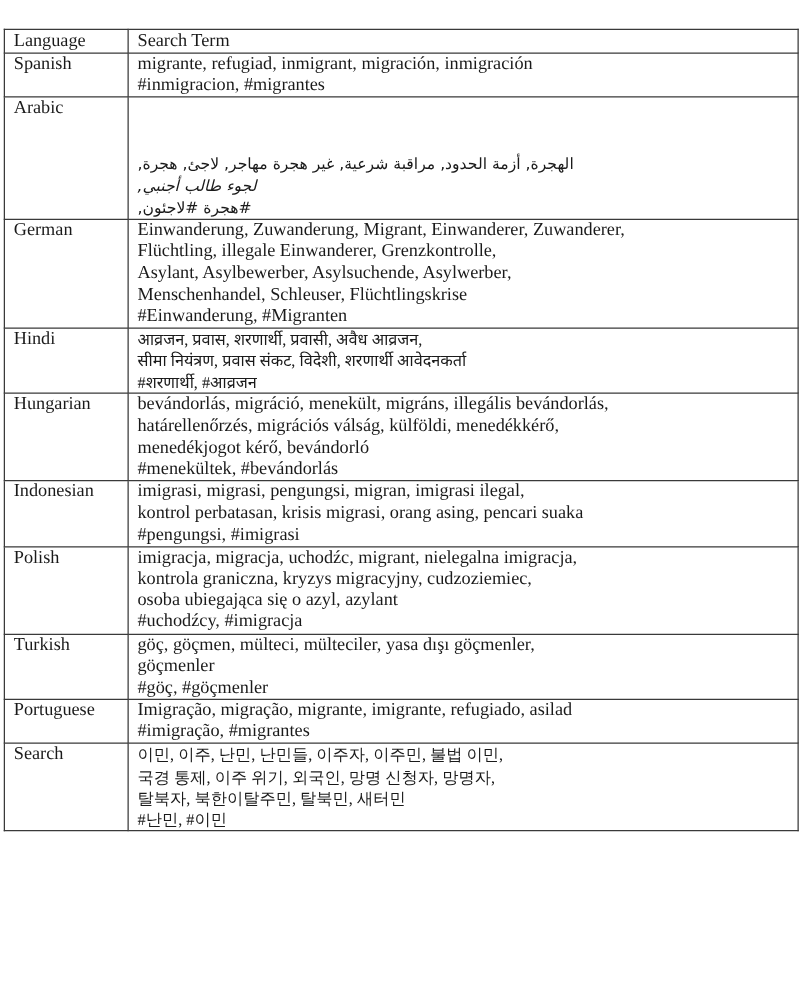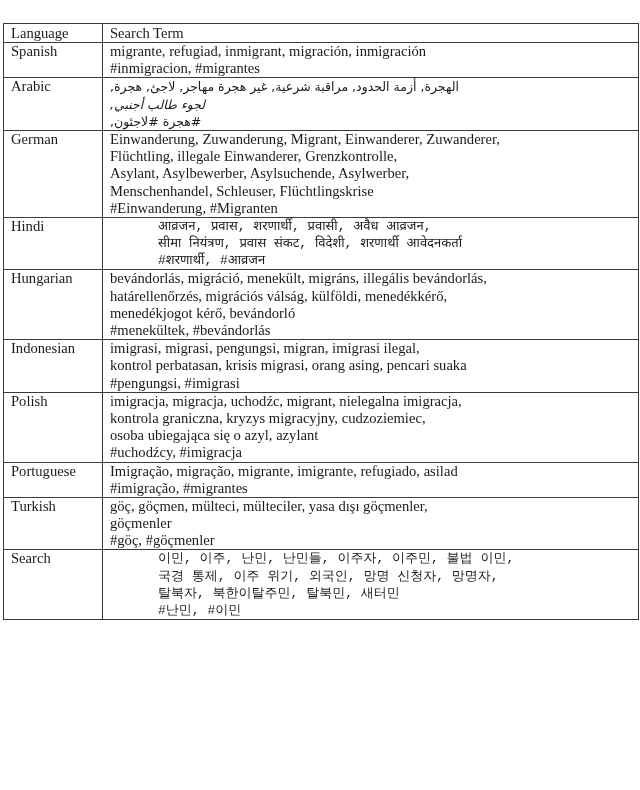--- a/index.html
+++ b/index.html
@@ -70,25 +70,25 @@
       direction: rtl;
       text-align: right;
       unicode-bidi: plaintext;
       width: max-content;
       font-family: "DejaVu Sans", sans-serif;
       font-size: 12.5px;
     }
     .rtl-block {
       display: inline-block;
       direction: ltr;
+      margin-top: 44px;
     }
     .line.deva, .line.hangul {
-      font-family: Liberation Mono, monospace;
+      font-family: Liberation Serif, serif;
       font-size: 13px;
-      margin-left: 48px;
     }
   </style>
 </head>
 <body>
 
 <div class="caption-remnant" aria-hidden="true"></div>
 
 <table class="terms-table">
   <colgroup>
     <col class="col-lang">
@@ -167,33 +167,33 @@
       <td class="lang">Polish</td>
       <td>
         <span class="line">imigracja, migracja, uchodźc, migrant, nielegalna imigracja,</span>
         <span class="line">kontrola graniczna, kryzys migracyjny, cudzoziemiec,</span>
         <span class="line">osoba ubiegająca się o azyl, azylant</span>
         <span class="line">#uchodźcy, #imigracja</span>
       </td>
     </tr>
 
     <tr>
-      <td class="lang">Portuguese</td>
-      <td>
-        <span class="line">Imigração, migração, migrante, imigrante, refugiado, asilad</span>
-        <span class="line">#imigração, #migrantes</span>
-      </td>
-    </tr>
-
-    <tr>
       <td class="lang">Turkish</td>
       <td>
         <span class="line">göç, göçmen, mülteci, mülteciler, yasa dışı göçmenler,</span>
         <span class="line">göçmenler</span>
         <span class="line">#göç, #göçmenler</span>
+      </td>
+    </tr>
+
+    <tr>
+      <td class="lang">Portuguese</td>
+      <td>
+        <span class="line">Imigração, migração, migrante, imigrante, refugiado, asilad</span>
+        <span class="line">#imigração, #migrantes</span>
       </td>
     </tr>
 
     <tr>
       <td class="lang">Search</td>
       <td>
         <span class="line hangul">이민, 이주, 난민, 난민들, 이주자, 이주민, 불법 이민,</span>
         <span class="line hangul">국경 통제, 이주 위기, 외국인, 망명 신청자, 망명자,</span>
         <span class="line hangul">탈북자, 북한이탈주민, 탈북민, 새터민</span>
         <span class="line hangul">#난민, #이민</span>

